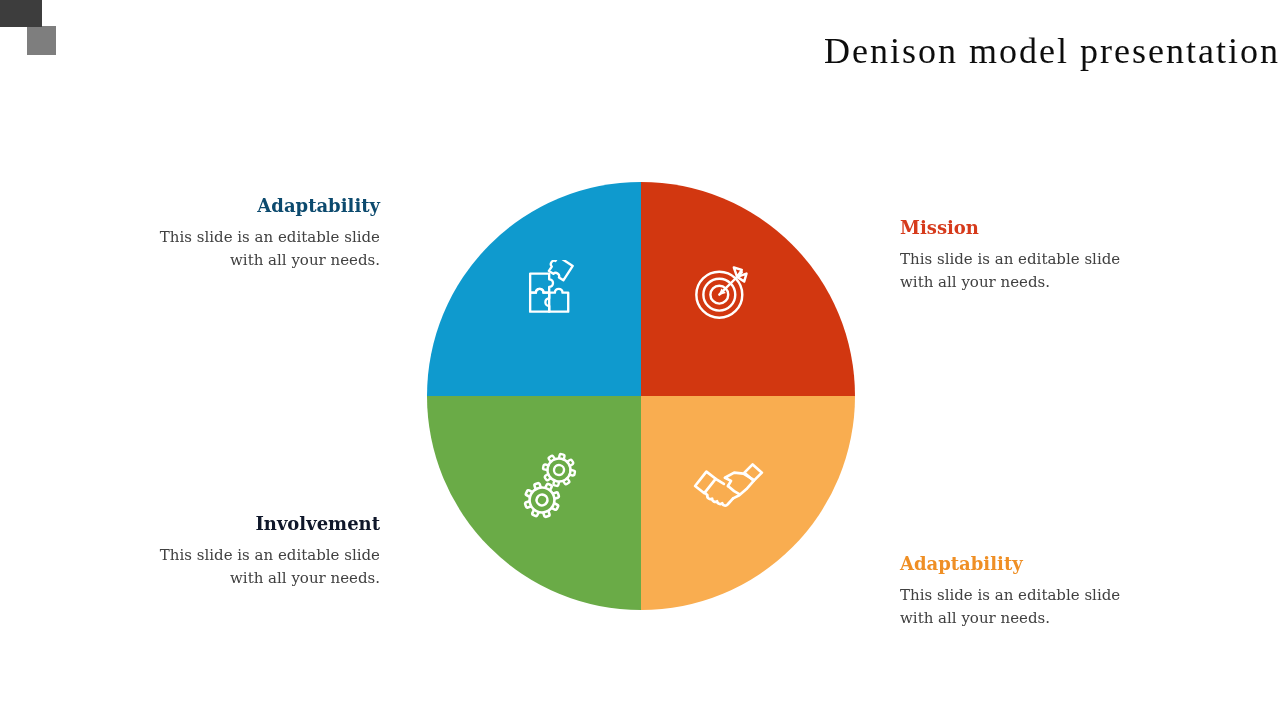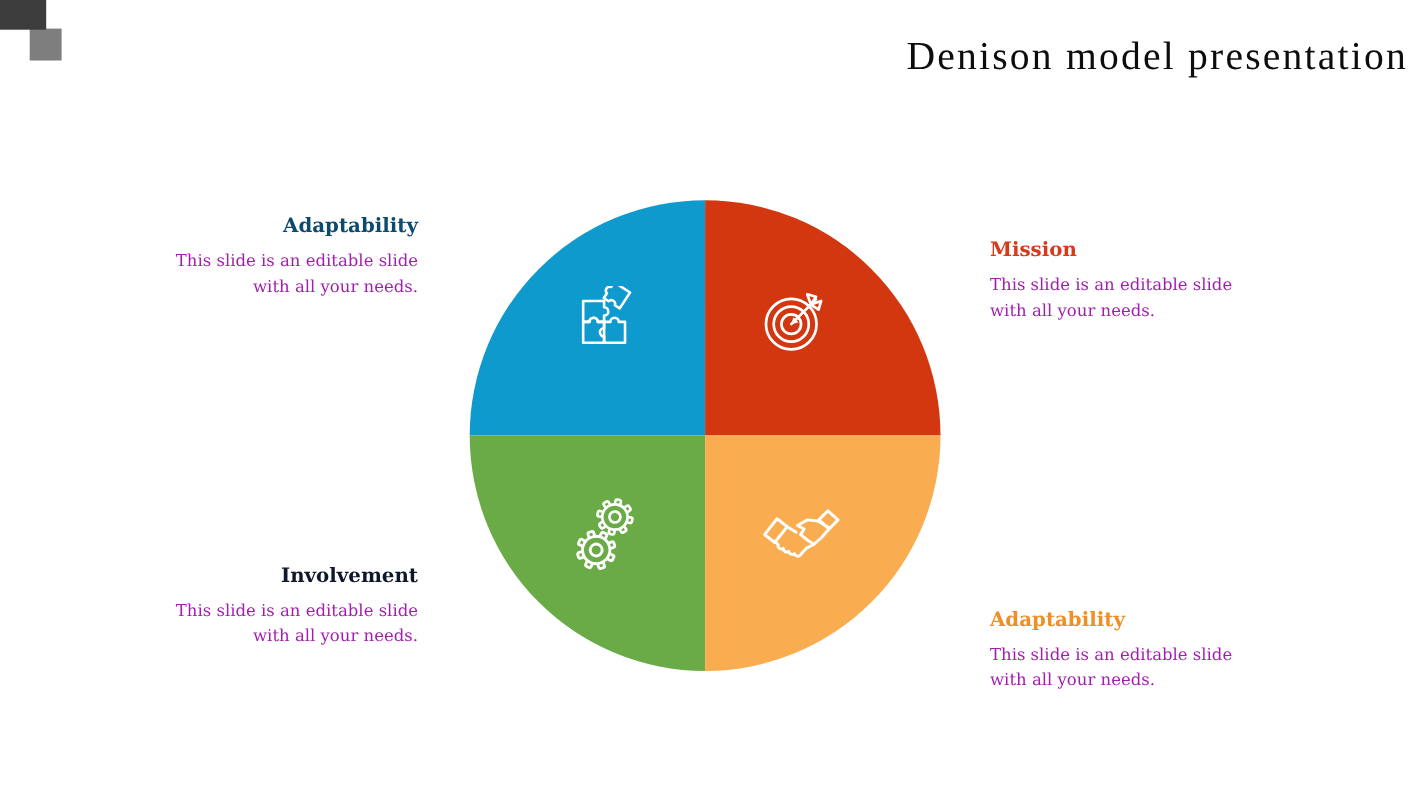--- a/index.html
+++ b/index.html
@@ -24,21 +24,21 @@
   .q-br{left:214px;top:214px;border-radius:0 0 214px 0;}
   .icon{position:absolute;}
   .icon svg{display:block;width:100%;height:100%;}
   .ln{fill:none;stroke:#ffffff;stroke-width:2.6;stroke-linejoin:round;stroke-linecap:round;}
   .fw{fill:#ffffff;stroke:none;}
   
   .tblock{position:absolute;width:300px;}
   .tblock.right-col{text-align:left;margin-top:40px;}
   .tblock.left-col{text-align:right;}
   .tb-heading{font-size:18px;font-weight:bold;line-height:22px;margin:0 0 9px 0;}
-  .tb-line{font-size:15px;line-height:23px;color:#a21caf;white-space:nowrap;}
+  .tb-line{font-size:15px;line-height:23px;color:#404040;white-space:nowrap;}
 </style>
 </head>
 <body>
 
 <div class="sq" style="left: 27px; top: 26px; width: 29px; height: 29px; z-index: 1; background: rgb(126, 126, 126);"></div>
 <div class="sq" style="left: 0px; top: 0px; width: 42px; height: 27px; z-index: 2; background: rgb(61, 61, 61);"></div>
 
 <div class="slide-title">Denison model presentation</div>
 
 <div class="disc">

